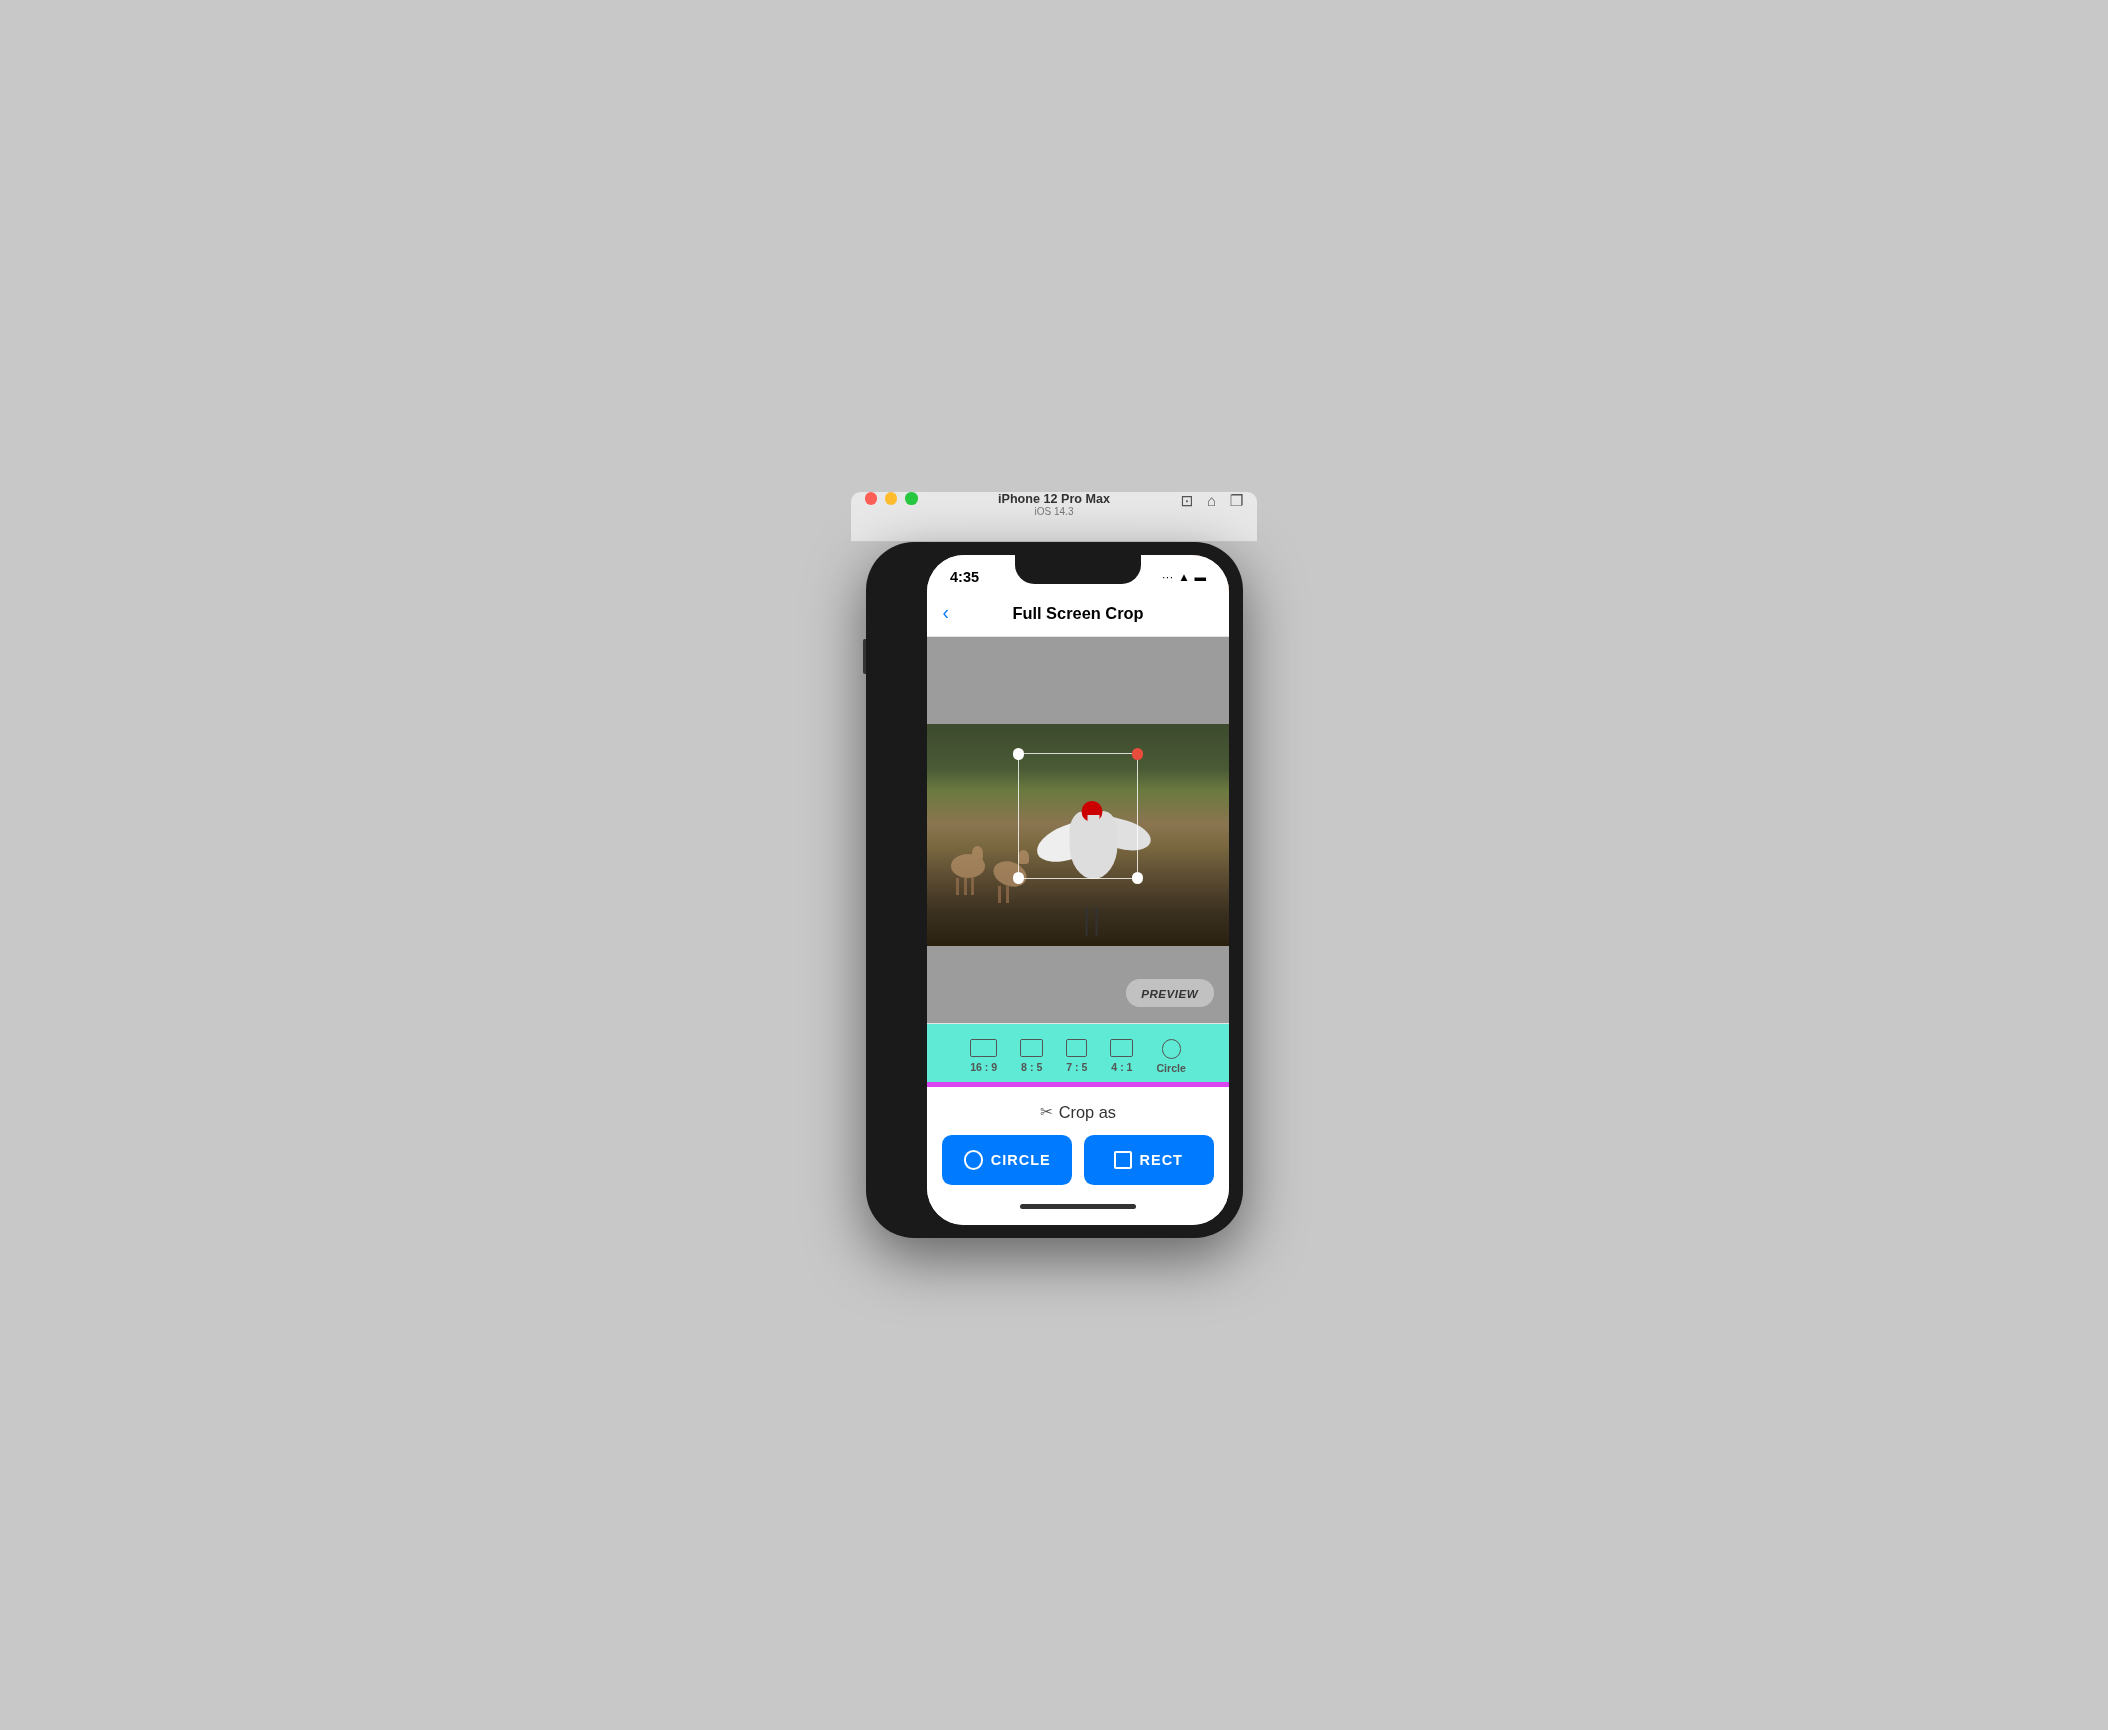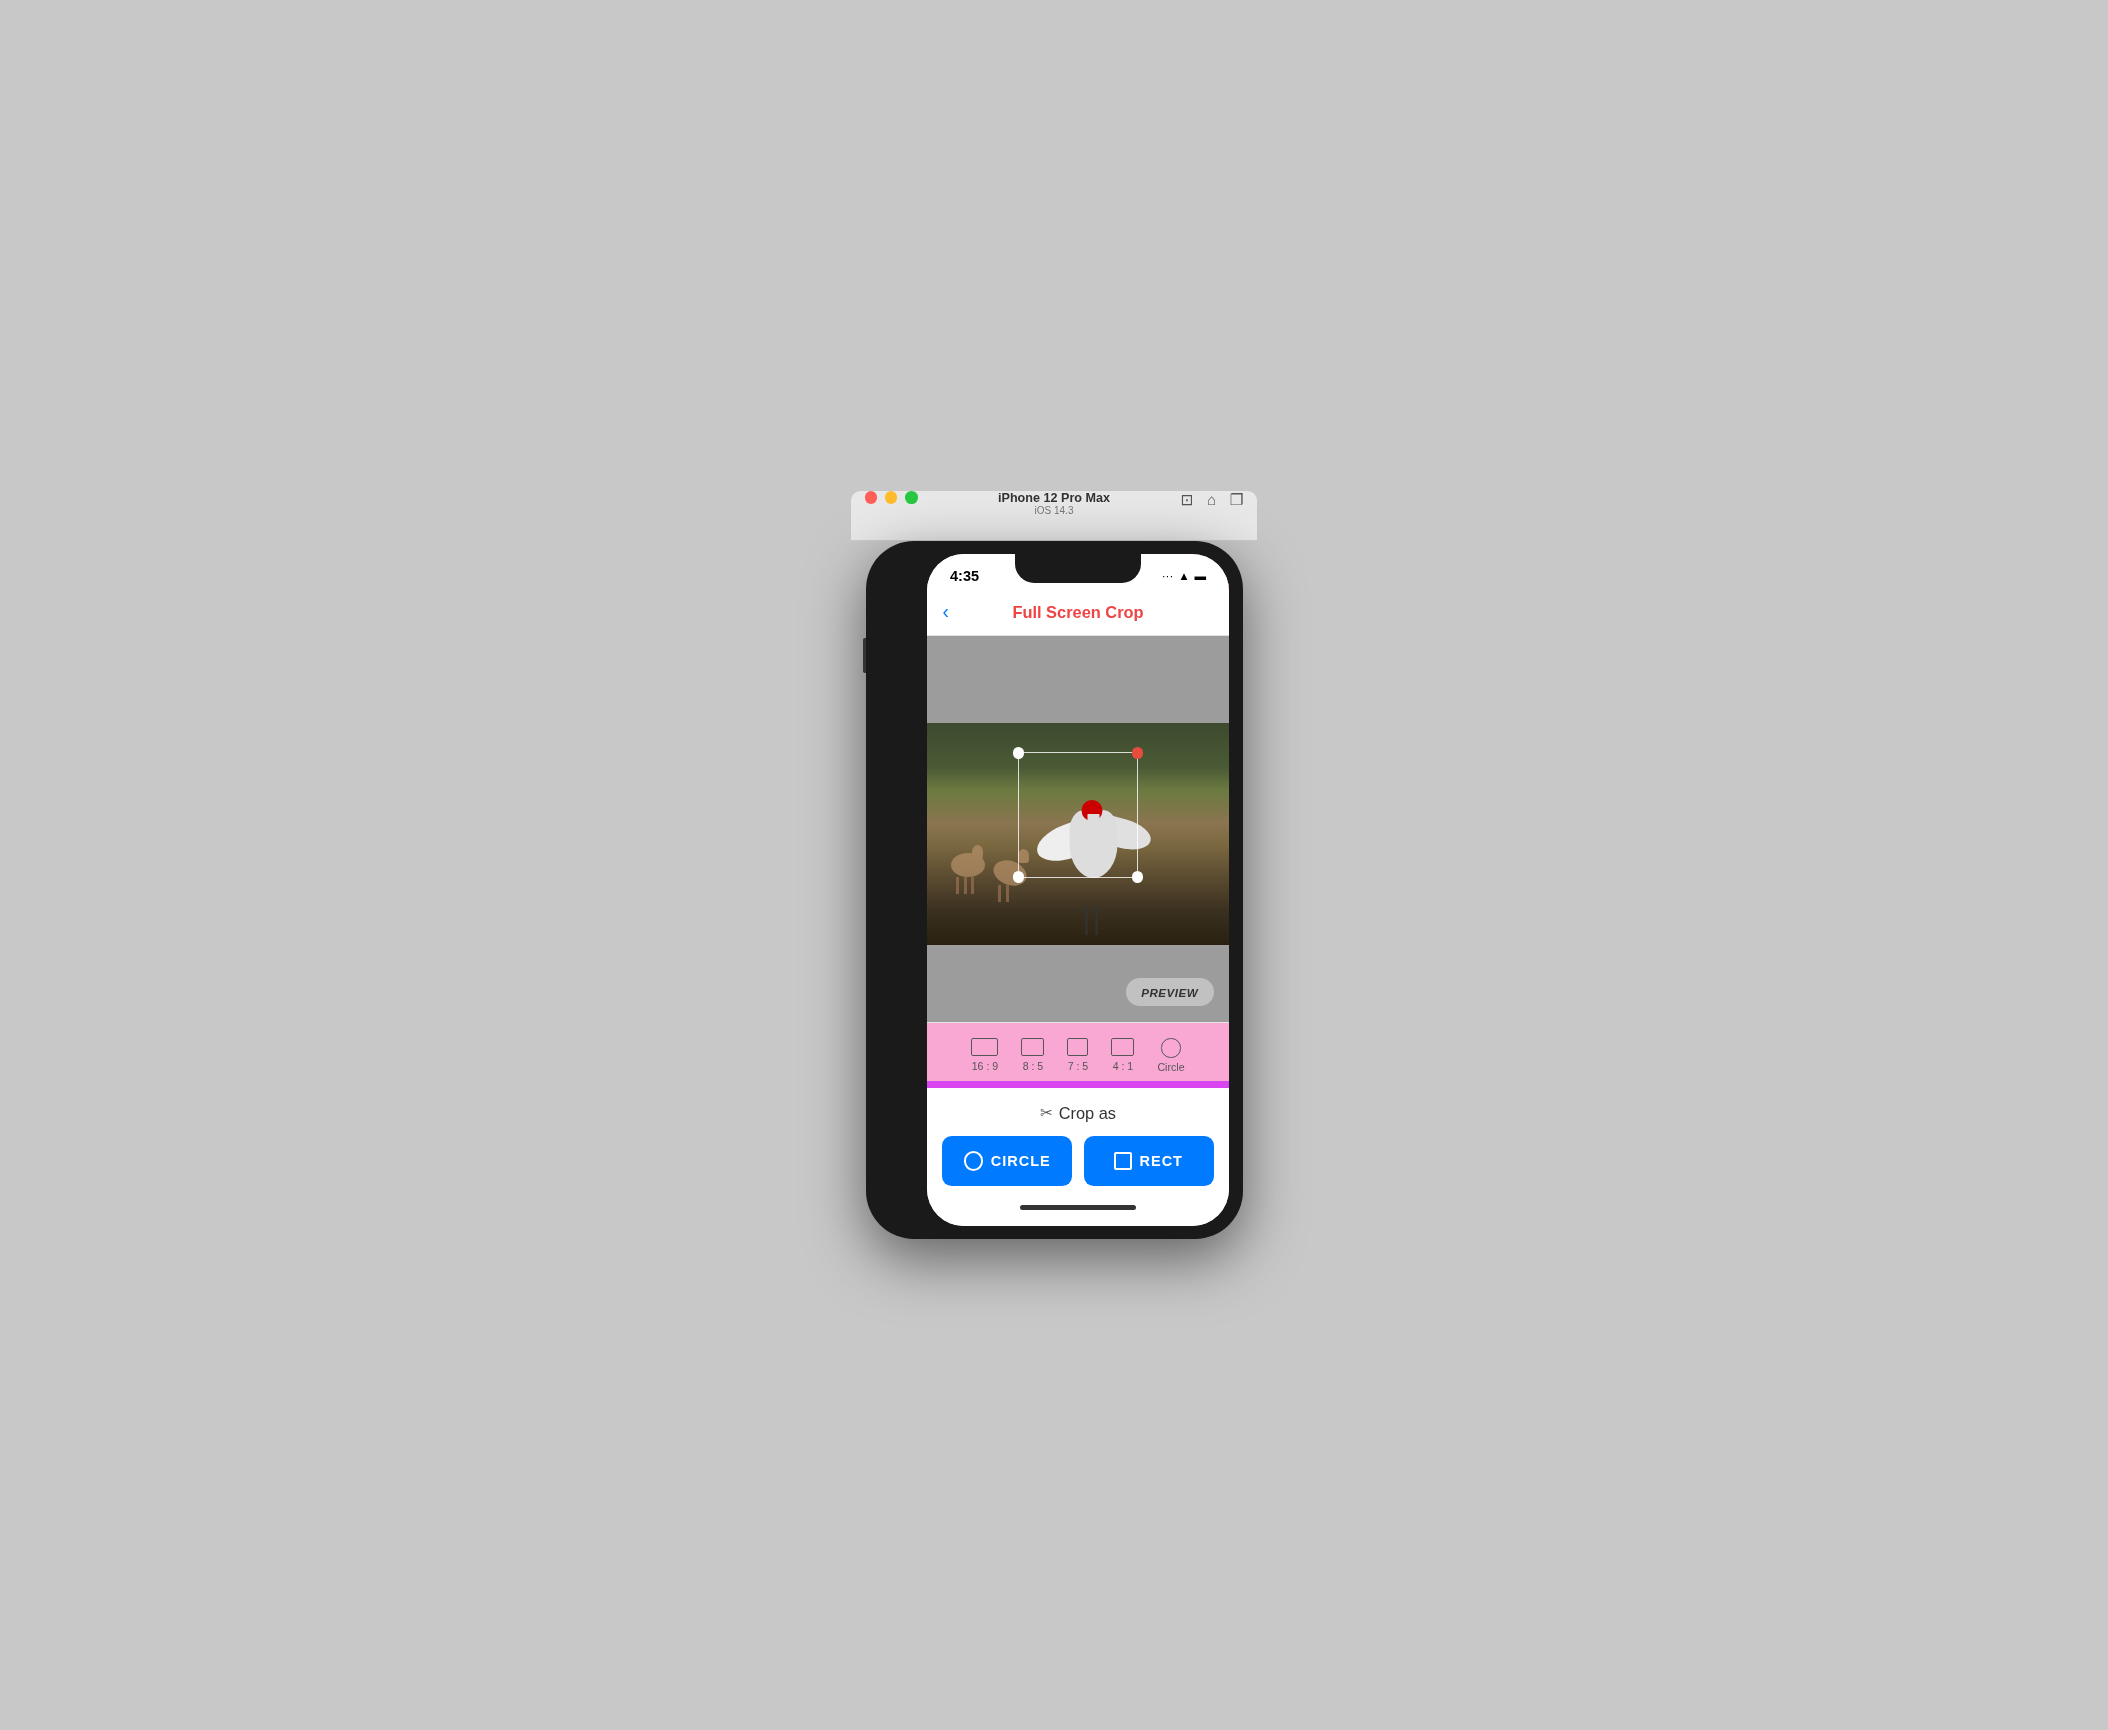--- a/index.html
+++ b/index.html
@@ -159,21 +159,21 @@
       font-size: 19.3px;
       cursor: pointer;
     }
 
     .nav-title {
       position: absolute;
       left: 50%;
       transform: translateX(-50%);
       font-size: 16.4px;
       font-weight: 600;
-      color: #ef4444;
+      color: #000000;
     }
 
     .image-top-overlay {
       height: 87px;
       background: rgba(100,100,100,0.6);
       width: 100%;
     }
 
     .image-main {
       position: relative;
@@ -361,26 +361,27 @@
       padding: 7.7px 15.4px;
       font-size: 11.6px;
       font-weight: 600;
       letter-spacing: 0.5px;
       cursor: pointer;
       font-style: italic;
     }
 
     
     .ratio-selector {
-      background: #f9a8d4;
+      background: #5eead4;
       padding: 15.4px 0 7.7px;
       display: flex;
       justify-content: center;
       gap: 23px;
-      border-bottom: 7px solid #d946ef;
+      border-bottom: 5px solid #d946ef;
+      font-weight: bold;
     }
 
     .ratio-item {
       display: flex;
       flex-direction: column;
       align-items: center;
       gap: 3.9px;
       cursor: pointer;
     }
 

